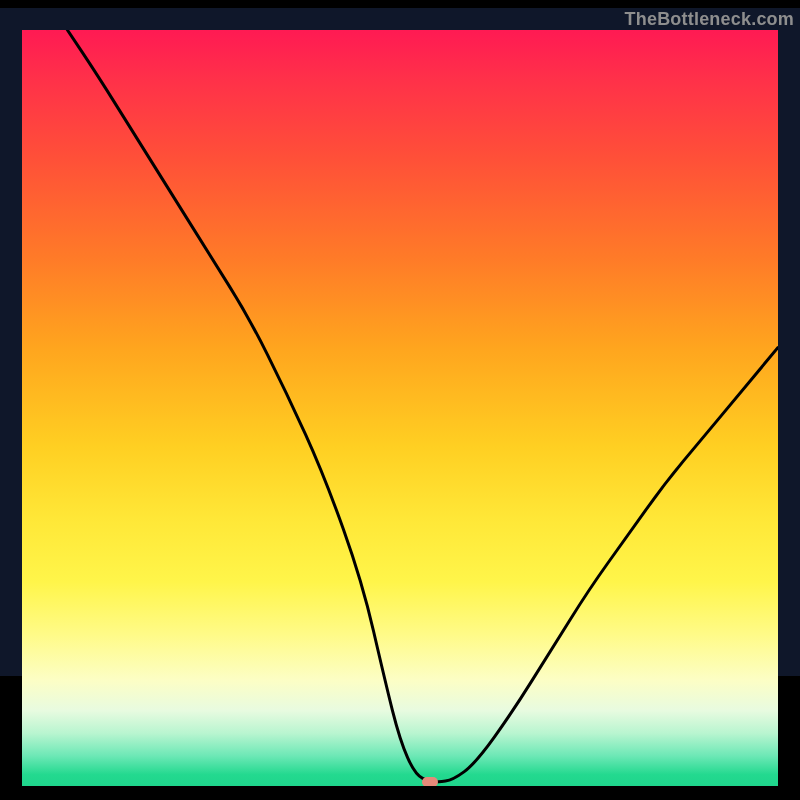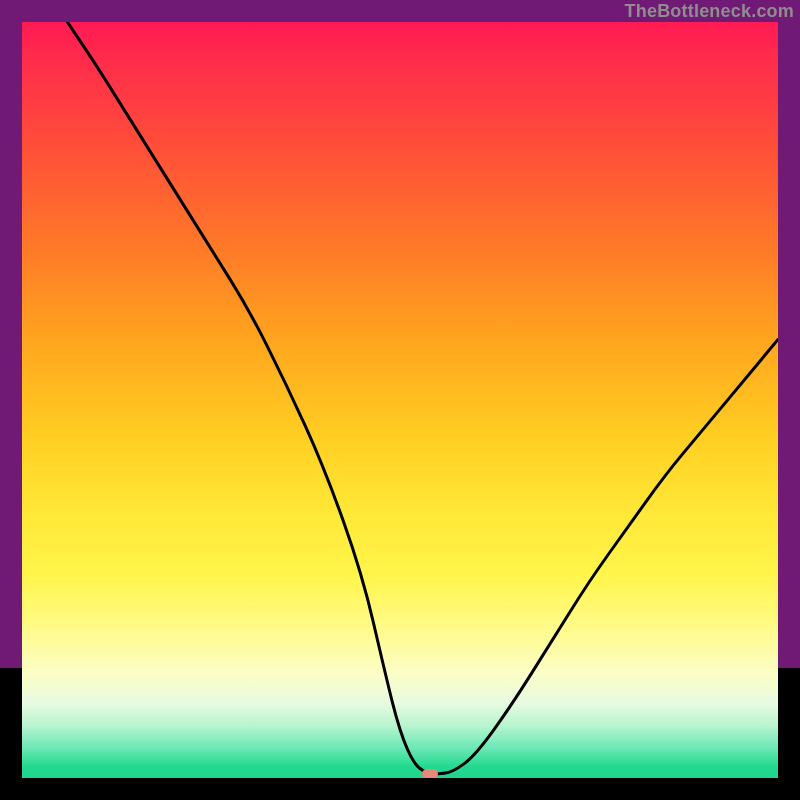--- a/index.html
+++ b/index.html
@@ -6,25 +6,25 @@
     margin: 0;
     padding: 0;
     width: 800px;
     height: 800px;
     background: #000;
     overflow: hidden;
     font-family: Arial, Helvetica, sans-serif;
   }
   .frame {
     position: absolute;
-    top: 0;
+    top: 8px;
     left: 0;
     width: 800px;
     height: 668px;
-    background: #701a75;
+    background: #0f172a;
   }
   .plot {
     position: absolute;
     top: 22px;      
     left: 22px;
     width: 756px;   
     height: 756px;
     overflow: hidden;
   }
   .gradient {

